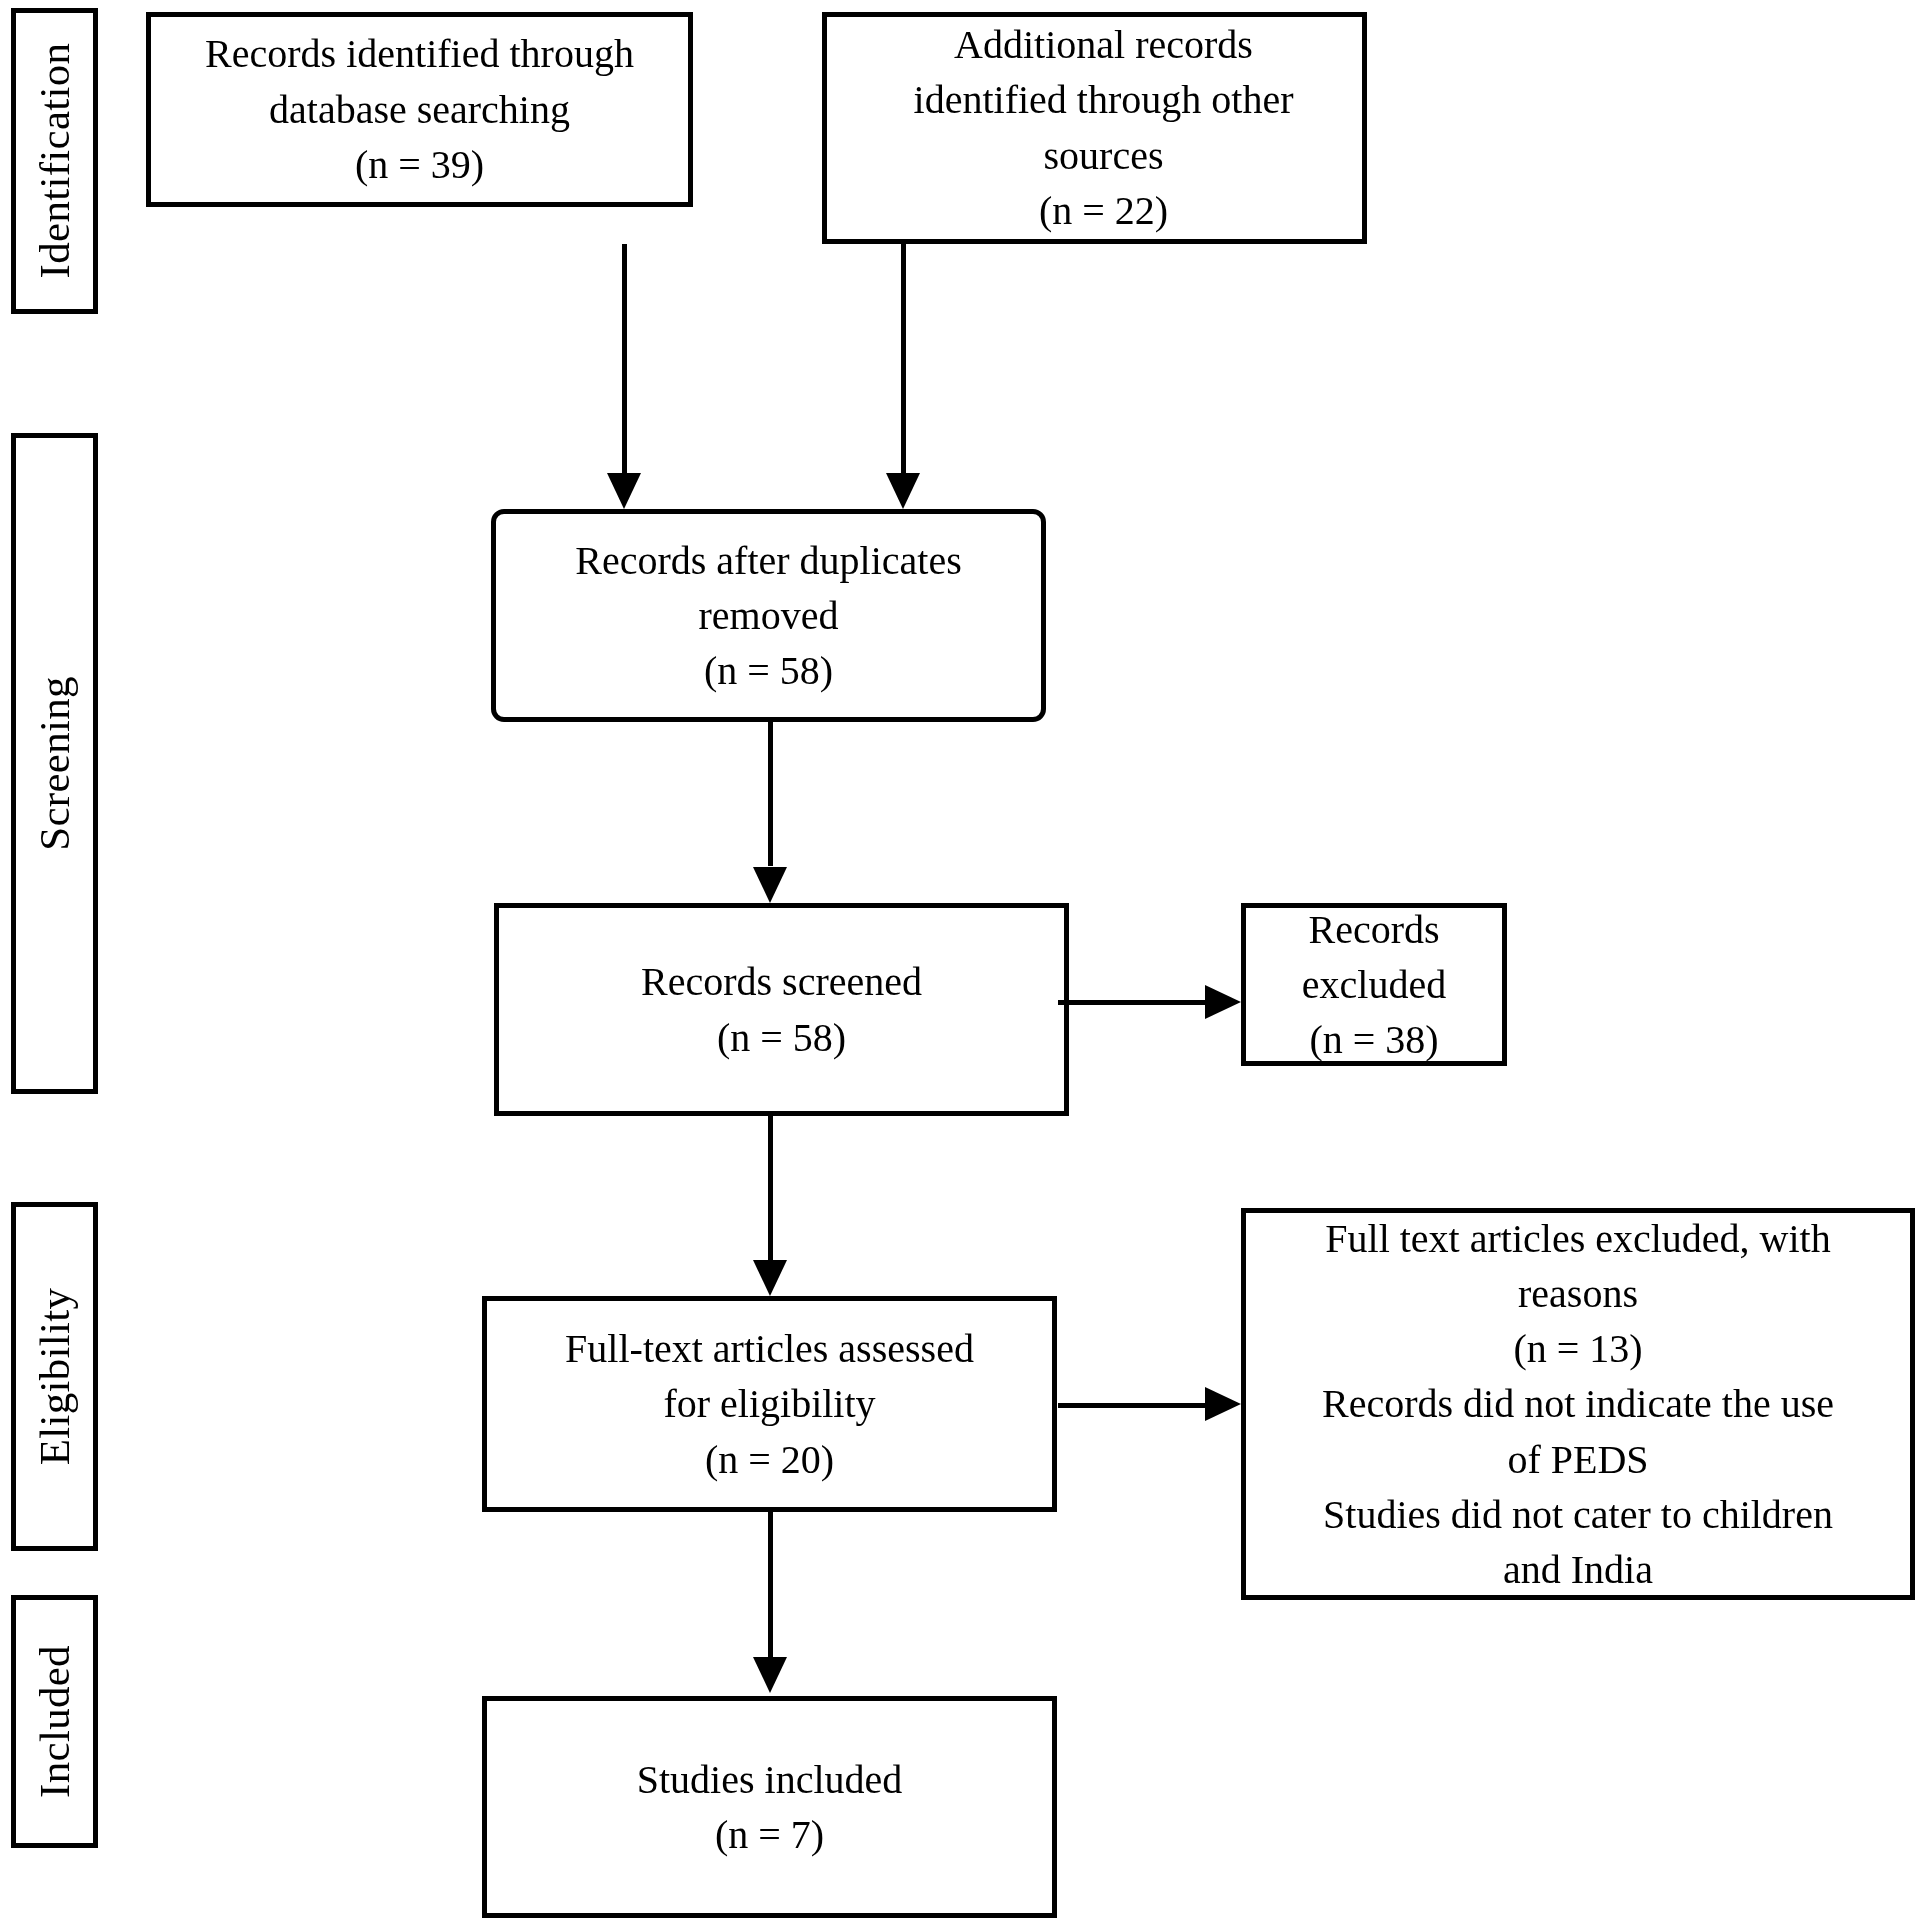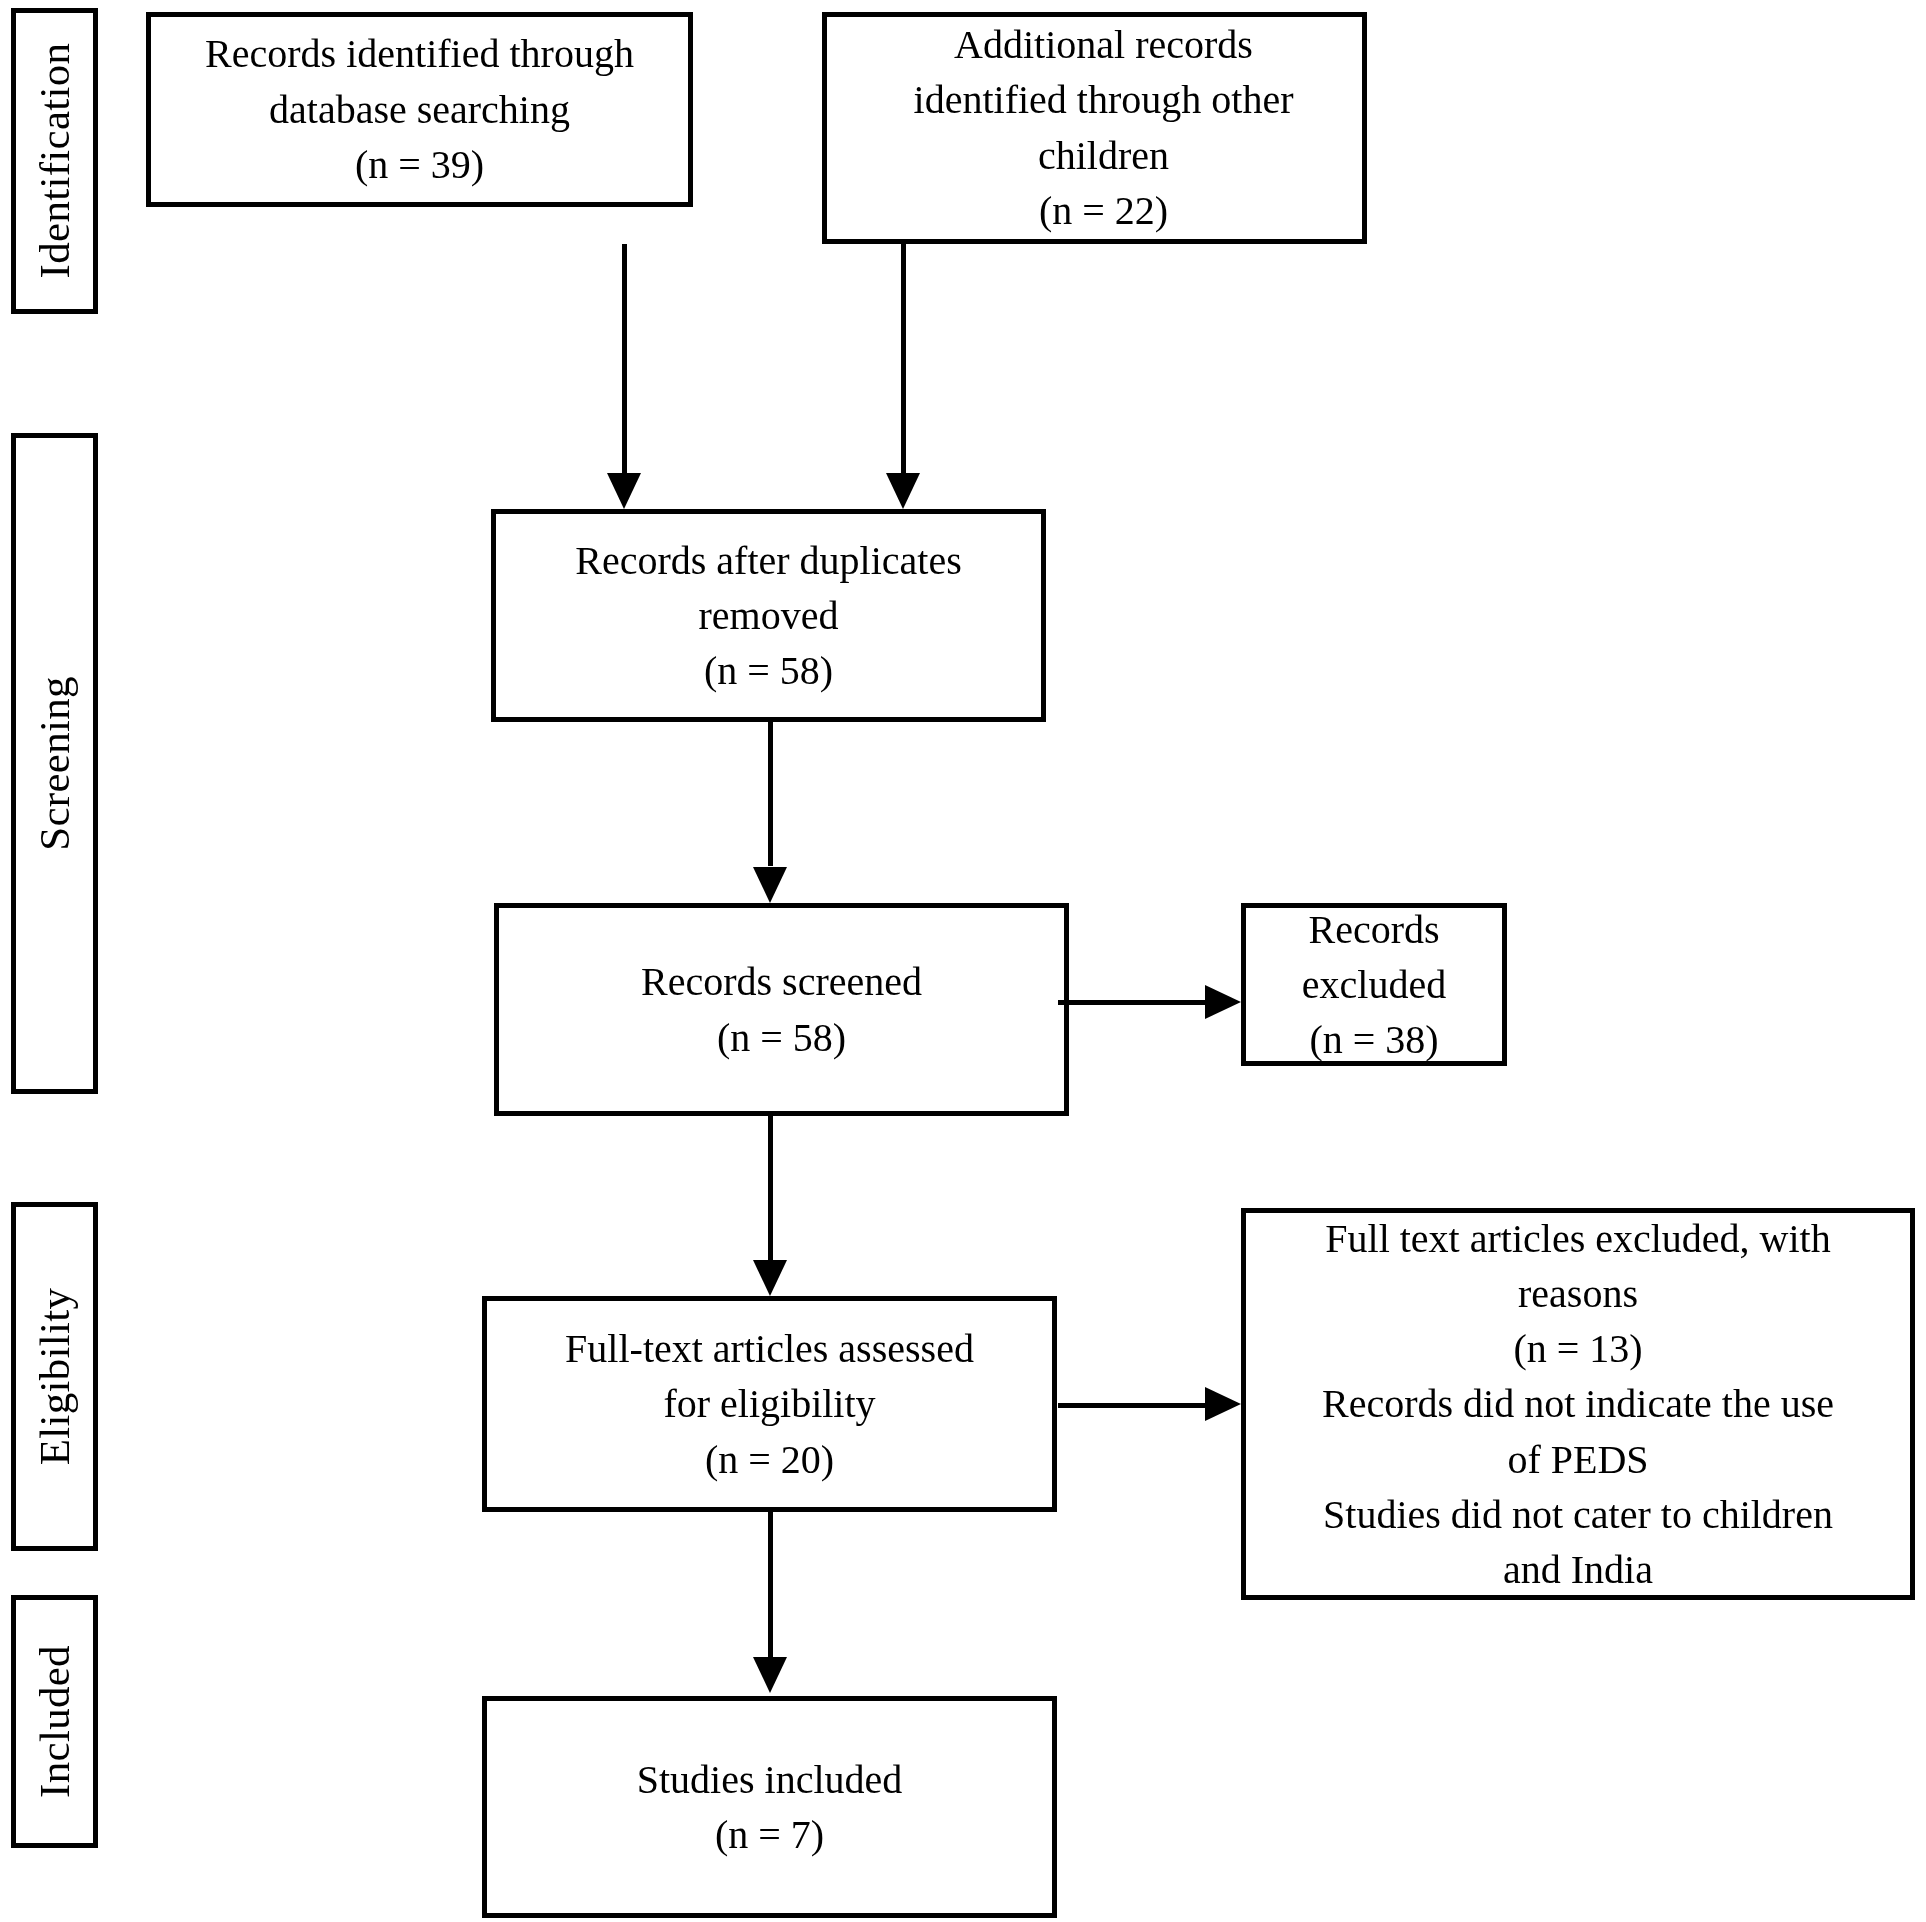--- a/index.html
+++ b/index.html
@@ -103,31 +103,31 @@
 
   <div class="flow-box" style="left:146px; top:11.6px; width:547px; height:195px;">
     <span class="ln">Records identified through</span>
     <span class="ln">database searching</span>
     <span class="ln">(n = 39)</span>
   </div>
 
   <div class="flow-box" style="left:822px; top:11.6px; width:545px; height:232px;padding-left:27px;">
     <span class="ln">Additional records</span>
     <span class="ln">identified through other</span>
-    <span class="ln">children</span>
+    <span class="ln">sources</span>
     <span class="ln">(n = 22)</span>
   </div>
 
   <div class="vline" style="left:622px; top:244px; width:4.5px; height:230px;"></div>
   <div class="arrow-down" style="left:607px; top:473px;"></div>
 
   <div class="vline" style="left:901px; top:244px; width:4.5px; height:230px;"></div>
   <div class="arrow-down" style="left:886px; top:473px;"></div>
 
-  <div class="flow-box" style="left:491px; top:509px; width:555px; height:213px;">
+  <div class="flow-box" style="left:491px; top:509px; width:555px; height:213px;border-radius:13px;">
     <span class="ln">Records after duplicates</span>
     <span class="ln">removed</span>
     <span class="ln">(n = 58)</span>
   </div>
 
   <div class="vline" style="left:768px; top:722px; width:4.5px; height:144px;"></div>
   <div class="arrow-down" style="left:753px; top:867px;"></div>
 
   <div class="flow-box" style="left:482px; top:903px; width:575px; height:213px;margin-left:12px;">
     <span class="ln">Records screened</span>

